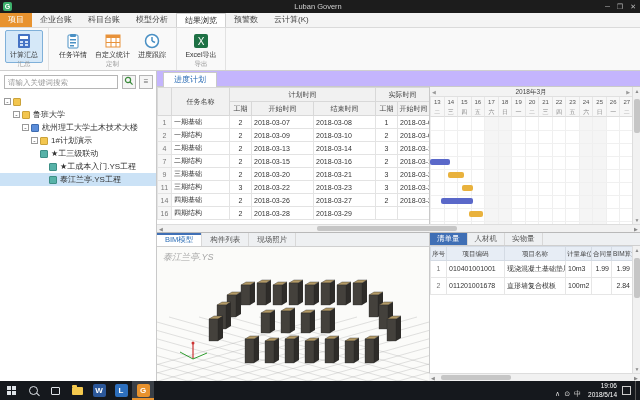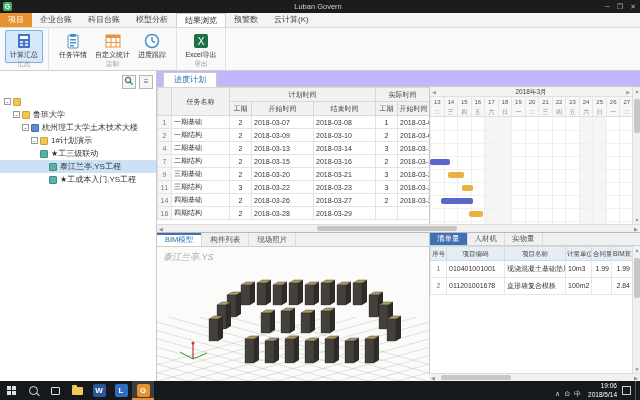--- a/index.html
+++ b/index.html
@@ -197,20 +197,21 @@
               <rect x="1" y="1" width="14" height="14" rx="2" fill="#1e7145"></rect>
               <text x="8" y="12" text-anchor="middle" font-size="10" fill="#fff">X</text>
             </svg></span>
           <span class="rlabel">Excel导出</span>
         </div>
         <div class="glabel">导出</div>
       </div>
     </div>
 
   <div class="sidebar">
+    <input class="search" placeholder="请输入关键词搜索" style="">
     <span class="sbtn b1"><svg width="10" height="10">
           <circle cx="4" cy="4" r="2.6" fill="none" stroke="#3a8a3a" stroke-width="1.2"></circle>
           <line x1="6" y1="6" x2="8.6" y2="8.6" stroke="#3a8a3a" stroke-width="1.2"></line>
         </svg></span>
     <span class="sbtn b2">≡</span>
     <div class="tree">
         <div class="titem" style="padding-left:4px">
           <span class="exp">-</span>
           <span class="tico folder"></span>
         </div>
@@ -226,27 +227,27 @@
         </div>
         <div class="titem" style="padding-left:31px">
           <span class="exp">-</span>
           <span class="tico folder"></span>
           <span>1#计划演示</span>
         </div>
         <div class="titem" style="padding-left:40px">
           <span class="tico doc"></span>
           <span>★工三级联动</span>
         </div>
+        <div class="titem" style="padding-left:49px">
+          <span class="tico doc"></span>
+          <span>★工成本入门.YS工程</span>
+        </div>
         <div class="titem sel" style="padding-left:49px">
           <span class="tico doc"></span>
           <span>泰江兰亭.YS工程</span>
-        </div>
-        <div class="titem" style="padding-left:49px">
-          <span class="tico doc"></span>
-          <span>★工成本入门.YS工程</span>
         </div>
       </div>
   </div>
 
   <div class="doctabs">
     <div class="dtab">进度计划</div>
   </div>
 
   <div class="schedwrap">
       <table class="sched">

